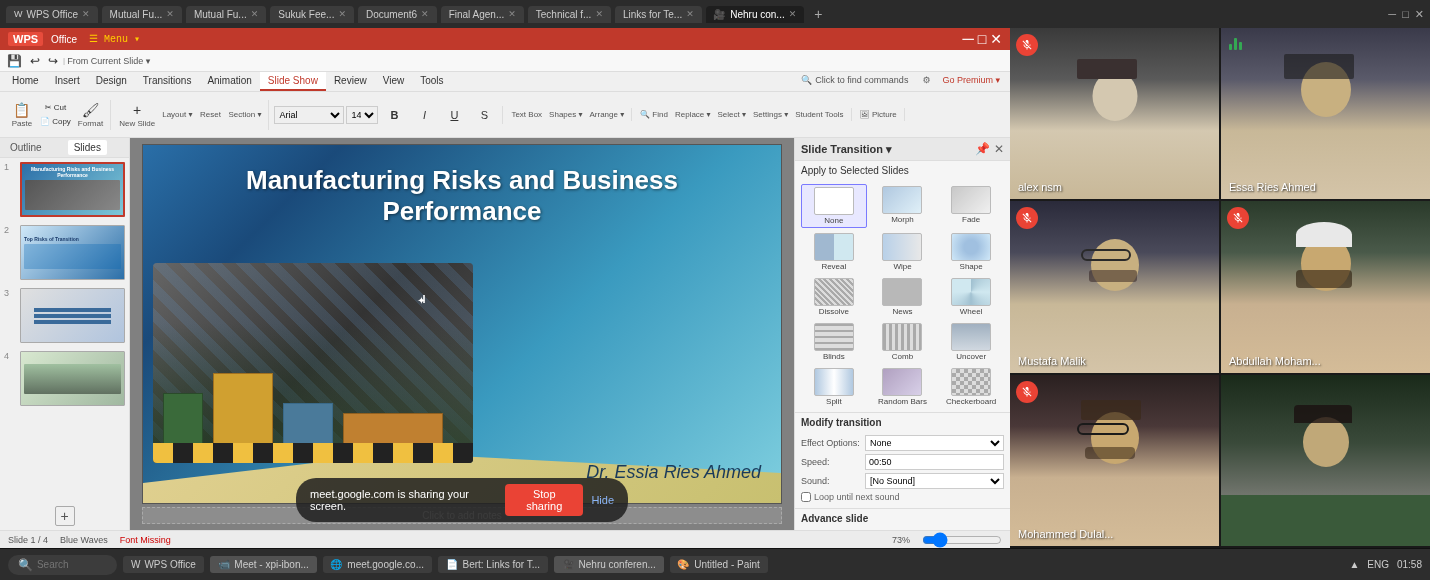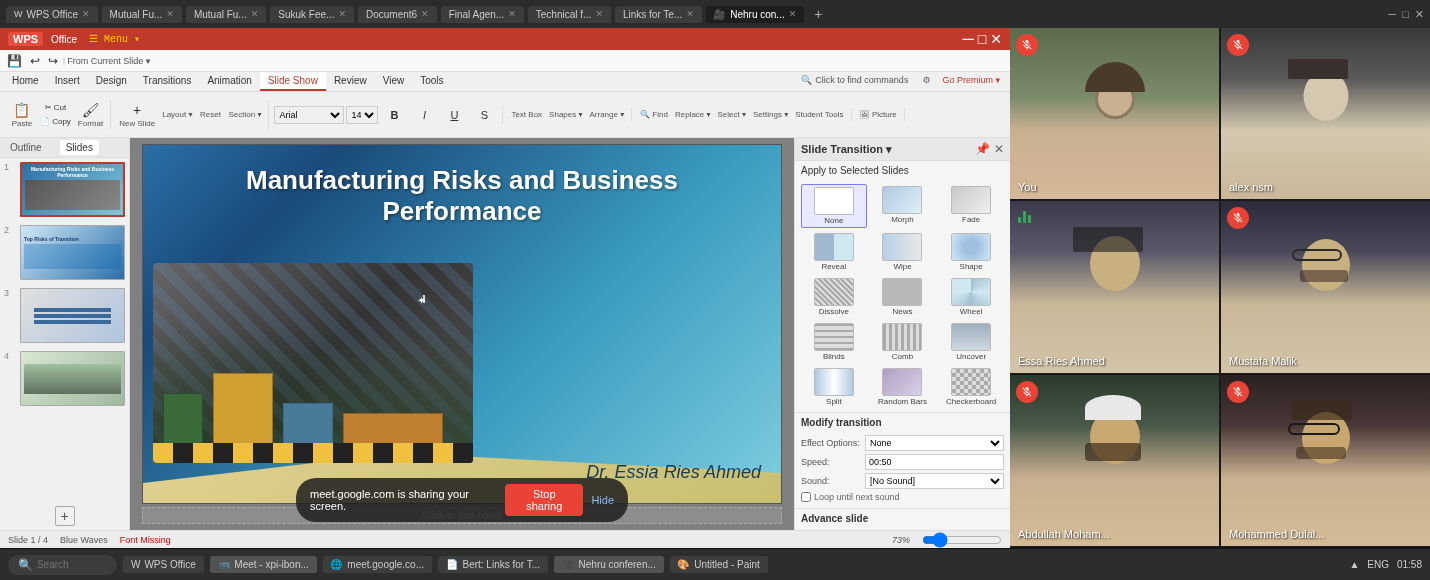--- a/index.html
+++ b/index.html
@@ -9,21 +9,21 @@
     .browser-bar { background: #2b2b2b; height: 28px; display: flex; align-items: center; padding: 0 6px; gap: 4px; flex-shrink: 0; }
     .browser-tab { background: #3c3c3c; color: #ccc; font-size: 10px; padding: 3px 8px; border-radius: 4px 4px 0 0; display: flex; align-items: center; gap: 4px; max-width: 120px; white-space: nowrap; overflow: hidden; text-overflow: ellipsis; }
     .browser-tab.active { background: #1e1e1e; color: #fff; }
     .browser-tab .tab-close { color: #888; font-size: 9px; margin-left: auto; }
     .plus-tab { color: #aaa; font-size: 14px; padding: 0 6px; }
     .wps-titlebar { background: #c0392b; height: 22px; display: flex; align-items: center; padding: 0 8px; gap: 4px; }
     .wps-logo { color: #fff; font-size: 11px; font-weight: bold; background: #e74c3c; padding: 1px 5px; border-radius: 2px; }
 
     
     .slide-panel { width: 130px; background: #f0f0f0; border-right: 1px solid #ddd; display: flex; flex-direction: column; overflow-y: auto; flex-shrink: 0; }
-    .slide-panel-tabs { display: flex; background: #e8e8e8; padding: 2px 4px; gap: 12px; border-bottom: 1px solid #ddd; }
+    .slide-panel-tabs { display: flex; background: #e8e8e8; padding: 2px 4px; gap: 20px; border-bottom: 1px solid #ddd; }
     .slide-panel-tab { font-size: 10px; color: #555; padding: 2px 6px; cursor: pointer; }
     .slide-panel-tab.active { background: #fff; color: #333; border-radius: 2px; }
     .slide-thumbnail { padding: 4px; cursor: pointer; display: flex; gap: 4px; align-items: flex-start; }
     .slide-num { font-size: 9px; color: #888; min-width: 12px; }
     .slide-img { flex: 1; background: #c8e0f0; border: 1px solid #aaa; height: 55px; border-radius: 1px; position: relative; overflow: hidden; }
     .slide-img.selected { border: 2px solid #c0392b; }
     .slide-img-content { width: 100%; height: 100%; display: flex; align-items: center; justify-content: center; font-size: 6px; color: #336; text-align: center; padding: 2px; }
     .slide-img-1 { background: linear-gradient(135deg, #2c6fa8 0%, #7ec8d8 100%); }
     .slide-img-2 { background: linear-gradient(135deg, #d0e8f8 0%, #2c6fa8 100%); }
     .slide-img-3 { background: linear-gradient(135deg, #e0e0e0 0%, #b0c4de 100%); }
@@ -487,40 +487,27 @@
             </div>
 
           </div>
         </div>
       </div>
 
       <div class="slide-status-bar">
         <span>Slide 1 / 4</span>
         <span>Blue Waves</span>
         <span style="color:#c00;">Font Missing</span>
-        <span style="margin-left:auto;font-style:italic;">73%</span>
+        <span style="margin-left:auto;">73%</span>
         <input type="range" min="50" max="200" value="73" style="width: 80px; height: 10px;">
       </div>
     </div>
 
     <div class="video-grid">
 
-      <div class="video-cell">
-        <div class="video-cell-inner person-you" style="width:100%;height:100%;">
-
-          <div style="position:absolute;top:30%;left:50%;transform:translateX(-50%);width:40px;height:40px;border-radius:50%;background:#c8b090;border:3px solid #8a7a60;"></div>
-          <div style="position:absolute;top:20%;left:50%;transform:translateX(-50%);width:60px;height:30px;background:#4a3a2a;border-radius:30px 30px 0 0;"></div>
-        </div>
-        <div class="mute-icon">
-          <svg viewBox="0 0 24 24">
-              <path d="M19 11h-1.7c0 .74-.16 1.43-.43 2.05l1.23 1.23c.56-.98.9-2.09.9-3.28zm-4.02.17c0-.06.02-.11.02-.17V5c0-1.66-1.34-3-3-3S9 3.34 9 5v.18l5.98 5.99zM4.27 3L3 4.27l6.01 6.01V11c0 1.66 1.33 3 2.99 3 .22 0 .44-.03.65-.08l1.66 1.66c-.71.33-1.5.52-2.31.52-2.76 0-5.3-2.1-5.3-5.1H5c0 3.41 2.72 6.23 6 6.72V21h2v-3.28c.91-.13 1.77-.45 2.54-.9L19.73 21 21 19.73 4.27 3z"></path>
-            </svg>
-        </div>
-        <div class="video-label">You</div>
-      </div>
       <div class="video-cell">
         <div class="video-cell-inner person-alex" style="width:100%;height:100%;">
           <div style="position:absolute;top:25%;left:50%;transform:translateX(-50%);width:45px;height:50px;border-radius:50%;background:#d4c8b0;"></div>
           <div style="position:absolute;top:18%;left:32%;width:60px;height:20px;background:#3a3030;border-radius:2px;"></div>
         </div>
         <div class="mute-icon">
           <svg viewBox="0 0 24 24">
               <path d="M19 11h-1.7c0 .74-.16 1.43-.43 2.05l1.23 1.23c.56-.98.9-2.09.9-3.28zm-4.02.17c0-.06.02-.11.02-.17V5c0-1.66-1.34-3-3-3S9 3.34 9 5v.18l5.98 5.99zM4.27 3L3 4.27l6.01 6.01V11c0 1.66 1.33 3 2.99 3 .22 0 .44-.03.65-.08l1.66 1.66c-.71.33-1.5.52-2.31.52-2.76 0-5.3-2.1-5.3-5.1H5c0 3.41 2.72 6.23 6 6.72V21h2v-3.28c.91-.13 1.77-.45 2.54-.9L19.73 21 21 19.73 4.27 3z"></path>
             </svg>
         </div>

